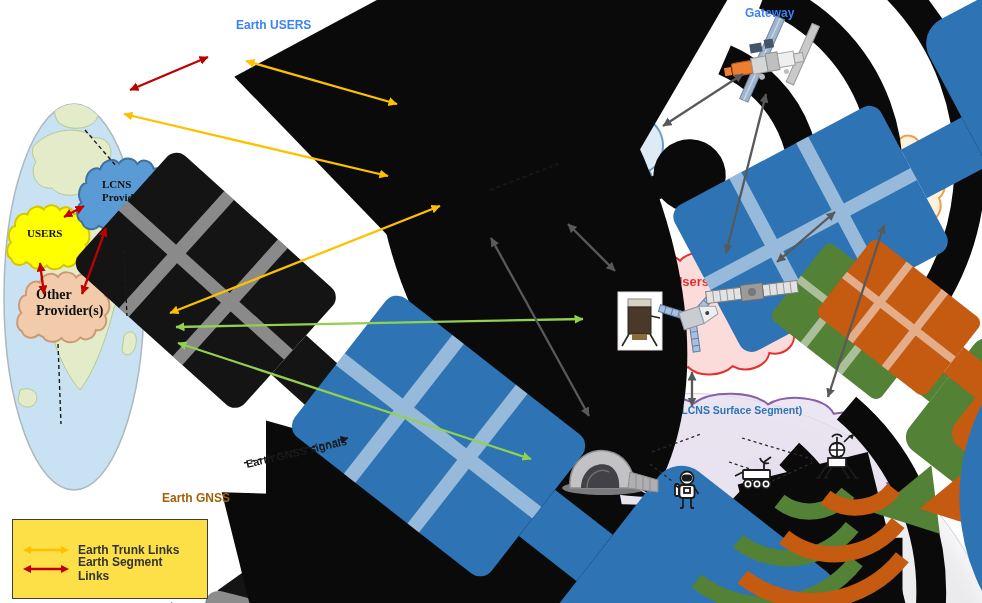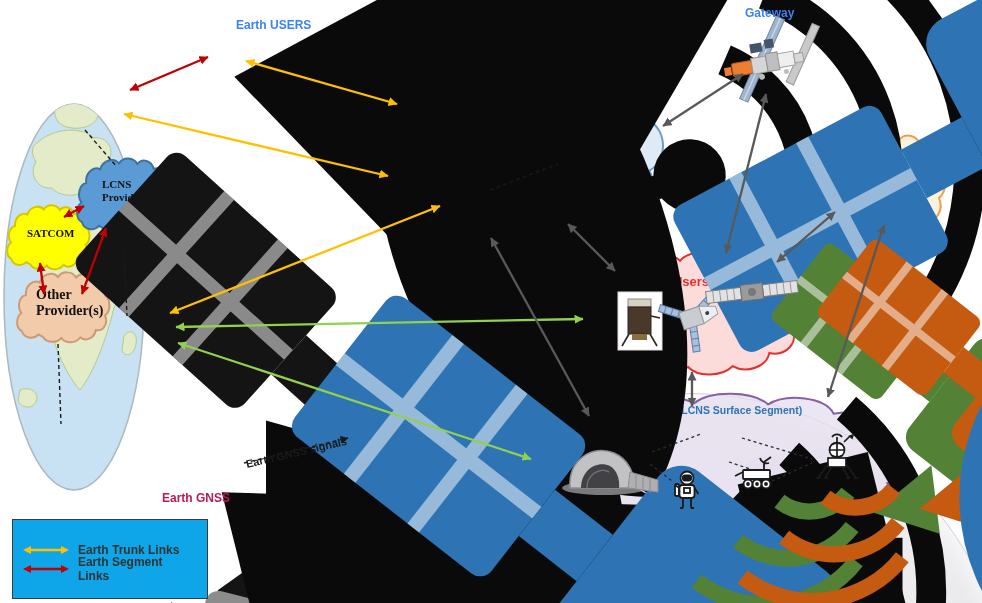--- a/index.html
+++ b/index.html
@@ -3,21 +3,21 @@
 <meta charset="utf-8">
 <style>
   html,body{margin:0;padding:0;background:#fff;}
   #stage{
     position:relative;width:982px;height:603px;overflow:hidden;background:#fff;
     font-family:"Liberation Sans",sans-serif;
   }
   .abs{position:absolute;}
   .lbl{position:absolute;font-weight:bold;white-space:nowrap;}
   .lbl-black{color:#3b82f6;font-size:12px;}
-  .lbl-gray{color:#be185d;font-size:12px;}
+  .lbl-gray{color:#a16207;font-size:12px;}
   .space-title{color:var(--space_title);font-size:15px;}
   .orbiter-title{color:var(--orbiter_title);font-size:13px;}
   .other-title{color:var(--other_title);font-size:11.5px;}
   .surfseg-title{color:var(--surface_segment_title);font-size:10.5px;}
   .surface-title{color:var(--surface_title);font-size:13px;}
   .cloud-small-label{color:#111;font-size:11px;font-weight:bold;line-height:1.15;position:absolute;font-family:Liberation Serif, serif;}
   .gnss-signals{transform:rotate(-13deg);transform-origin:left center;font-size:11px;color:#1a1a1a;}
   
   #moon{
     left:368px;top:393px;width:640px;height:640px;border-radius:50%;
@@ -25,21 +25,21 @@
       radial-gradient(circle at 36% 26%, rgba(130,128,140,.10) 0 36px, transparent 40px),
       radial-gradient(circle at 62% 14%, rgba(120,118,130,.09) 0 26px, transparent 30px),
       radial-gradient(circle at 50% 38%, rgba(120,118,130,.07) 0 50px, transparent 56px),
       radial-gradient(circle at 78% 30%, rgba(120,118,130,.08) 0 30px, transparent 34px),
       radial-gradient(circle at 50% 18%, #f7f6f8 0%, #ecebee 42%, #e0dfe2 72%, #d6d5d8 100%);
     border:1px solid #d2d1d5;
     box-shadow:inset 0 10px 24px rgba(255,255,255,.8);
   }
   
   #legend{
-    left:12px;top:519px;width:196px;height:80px;border:1.6px solid #3c3c3c;background:#0ea5e9;
+    left:12px;top:519px;width:196px;height:80px;border:1.6px solid #3c3c3c;background:#fde047;
     display:flex;flex-direction:column;justify-content:center;gap:3px;padding:4px 10px;box-sizing:border-box;
   }
   .legend-row{display:flex;align-items:center;gap:9px;height:16px;}
   .legend-label{font-size:12px;font-weight:700;color:#333;}
   svg{display:block;}
   .cloudsvg{position:absolute;overflow:visible;}
 </style>
 </head>
 <body>
 
@@ -99,21 +99,21 @@
       <path d="M38,42 C54,28 82,26 94,38 C106,36 116,48 108,62 C114,76 102,90 90,86 C82,98 60,98 52,88 C38,90 28,74 36,62 C30,52 32,46 38,42 Z" fill="#E3EBC8" stroke="#B3C98E"></path>
       <path d="M50,118 C72,104 104,110 116,130 C128,152 126,182 114,208 C106,240 94,272 80,290 C64,272 52,242 46,210 C38,174 38,136 50,118 Z" fill="#E3EBC8" stroke="#B3C98E"></path>
       <path d="M124,236 C130,228 138,232 136,244 C134,256 124,258 122,250 Z" fill="#E3EBC8" stroke="#B3C98E"></path>
       <path d="M20,290 C30,286 40,292 36,302 C32,310 20,308 18,300 Z" fill="#E3EBC8" stroke="#B3C98E"></path>
     </g>
   </svg>
 
   <svg class="cloudsvg" style="left:8px;top:205px" width="82" height="64" viewBox="0 0 220 140" preserveAspectRatio="none">
     <use href="#cloud-shape" style="fill:var(--users_fill);stroke:var(--users_stroke)" stroke-width="2"></use>
   </svg>
-  <div class="cloud-small-label" style="left:27px;top:227px">SATCOM</div>
+  <div class="cloud-small-label" style="left:27px;top:227px">USERS</div>
 
   <svg class="cloudsvg" style="left:78px;top:158px" width="94" height="76" viewBox="0 0 220 140" preserveAspectRatio="none">
     <use href="#cloud-shape" style="fill:var(--provider_fill);stroke:var(--provider_stroke)" stroke-width="2"></use>
   </svg>
   <div class="cloud-small-label" style="left:102px;top:178px">
     <div>LCNS</div>
     <div>Provider</div>
   </div>
 
   <svg class="cloudsvg" style="left:18px;top:272px" width="92" height="70" viewBox="0 0 220 140" preserveAspectRatio="none">

